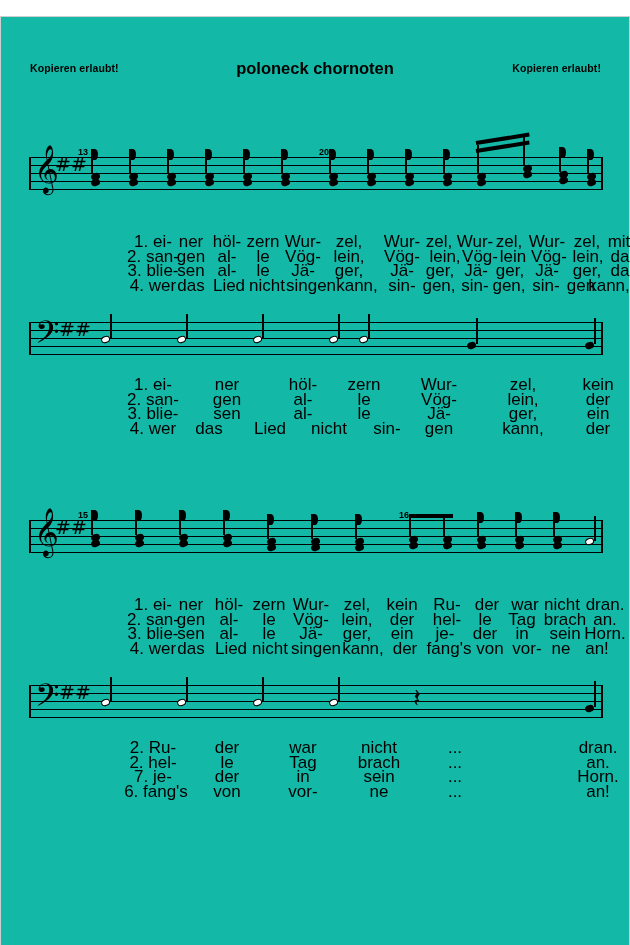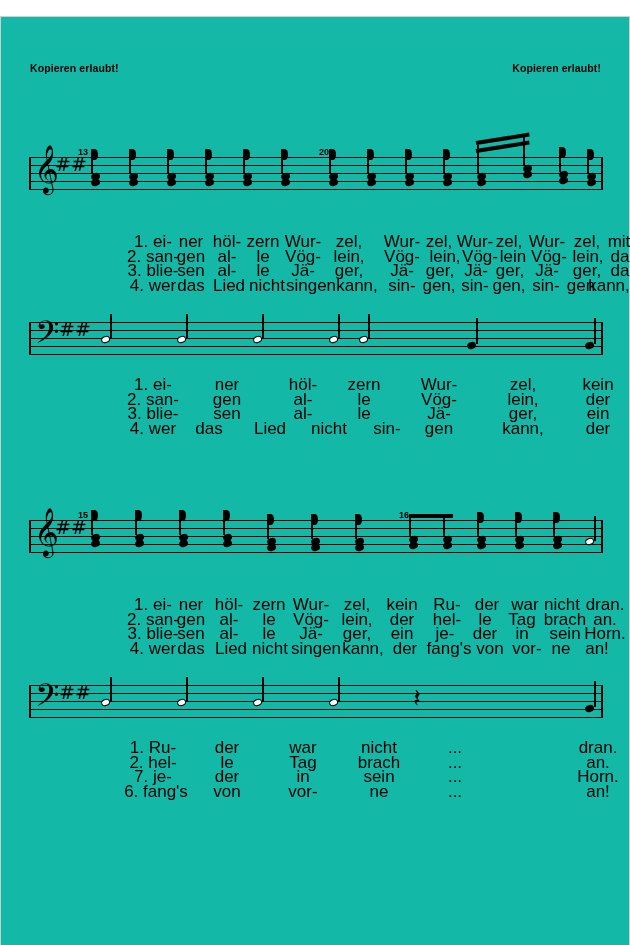--- a/index.html
+++ b/index.html
@@ -187,20 +187,21 @@
     transform: translateX(-50%);
   }
 </style>
 </head>
 <body>
 
 <div class="page">
 
   <div class="copy-left">Kopieren erlaubt!</div>
   <div class="copy-right">Kopieren erlaubt!</div>
+  <div class="main-title">poloneck chornoten</div>
 
   <div class="system" id="sys1" style="top:140px;height:300px;">
 
     <div class="staff" style="top:0px;">
       <div class="line l0"></div>
       <div class="line l1"></div>
       <div class="line l2"></div>
       <div class="line l3"></div>
       <div class="line l4"></div>
       <div class="clef treble">𝄞</div>
@@ -705,21 +706,21 @@
         </div>
       <div class="rest-quarter" style="left:384px;top:165px;">𝄽</div>
       <div class="note" style="left:556px;top:185px;">
           <div class="notehead"></div>
           <div class="stem" style="left:9px;top:-24px;height:26px;"></div>
         </div>
     </div>
 
     <div class="lyrics" style="top:221px;">
       <div class="lyric-line">
-        <span class="syl" style="left:96px;">1. Ru-</span>
+        <span class="syl" style="left:96px;">2. Ru-</span>
         <span class="syl" style="left:170px;">der</span>
         <span class="syl" style="left:246px;">war</span>
         <span class="syl" style="left:322px;">nicht</span>
         <span class="syl" style="left:398px;">...</span>
         <span class="syl" style="left:541px;">dran.</span>
       </div>
       <div class="lyric-line">
         <span class="syl" style="left:96px;">2. hel-</span>
         <span class="syl" style="left:170px;">le</span>
         <span class="syl" style="left:246px;">Tag</span>

